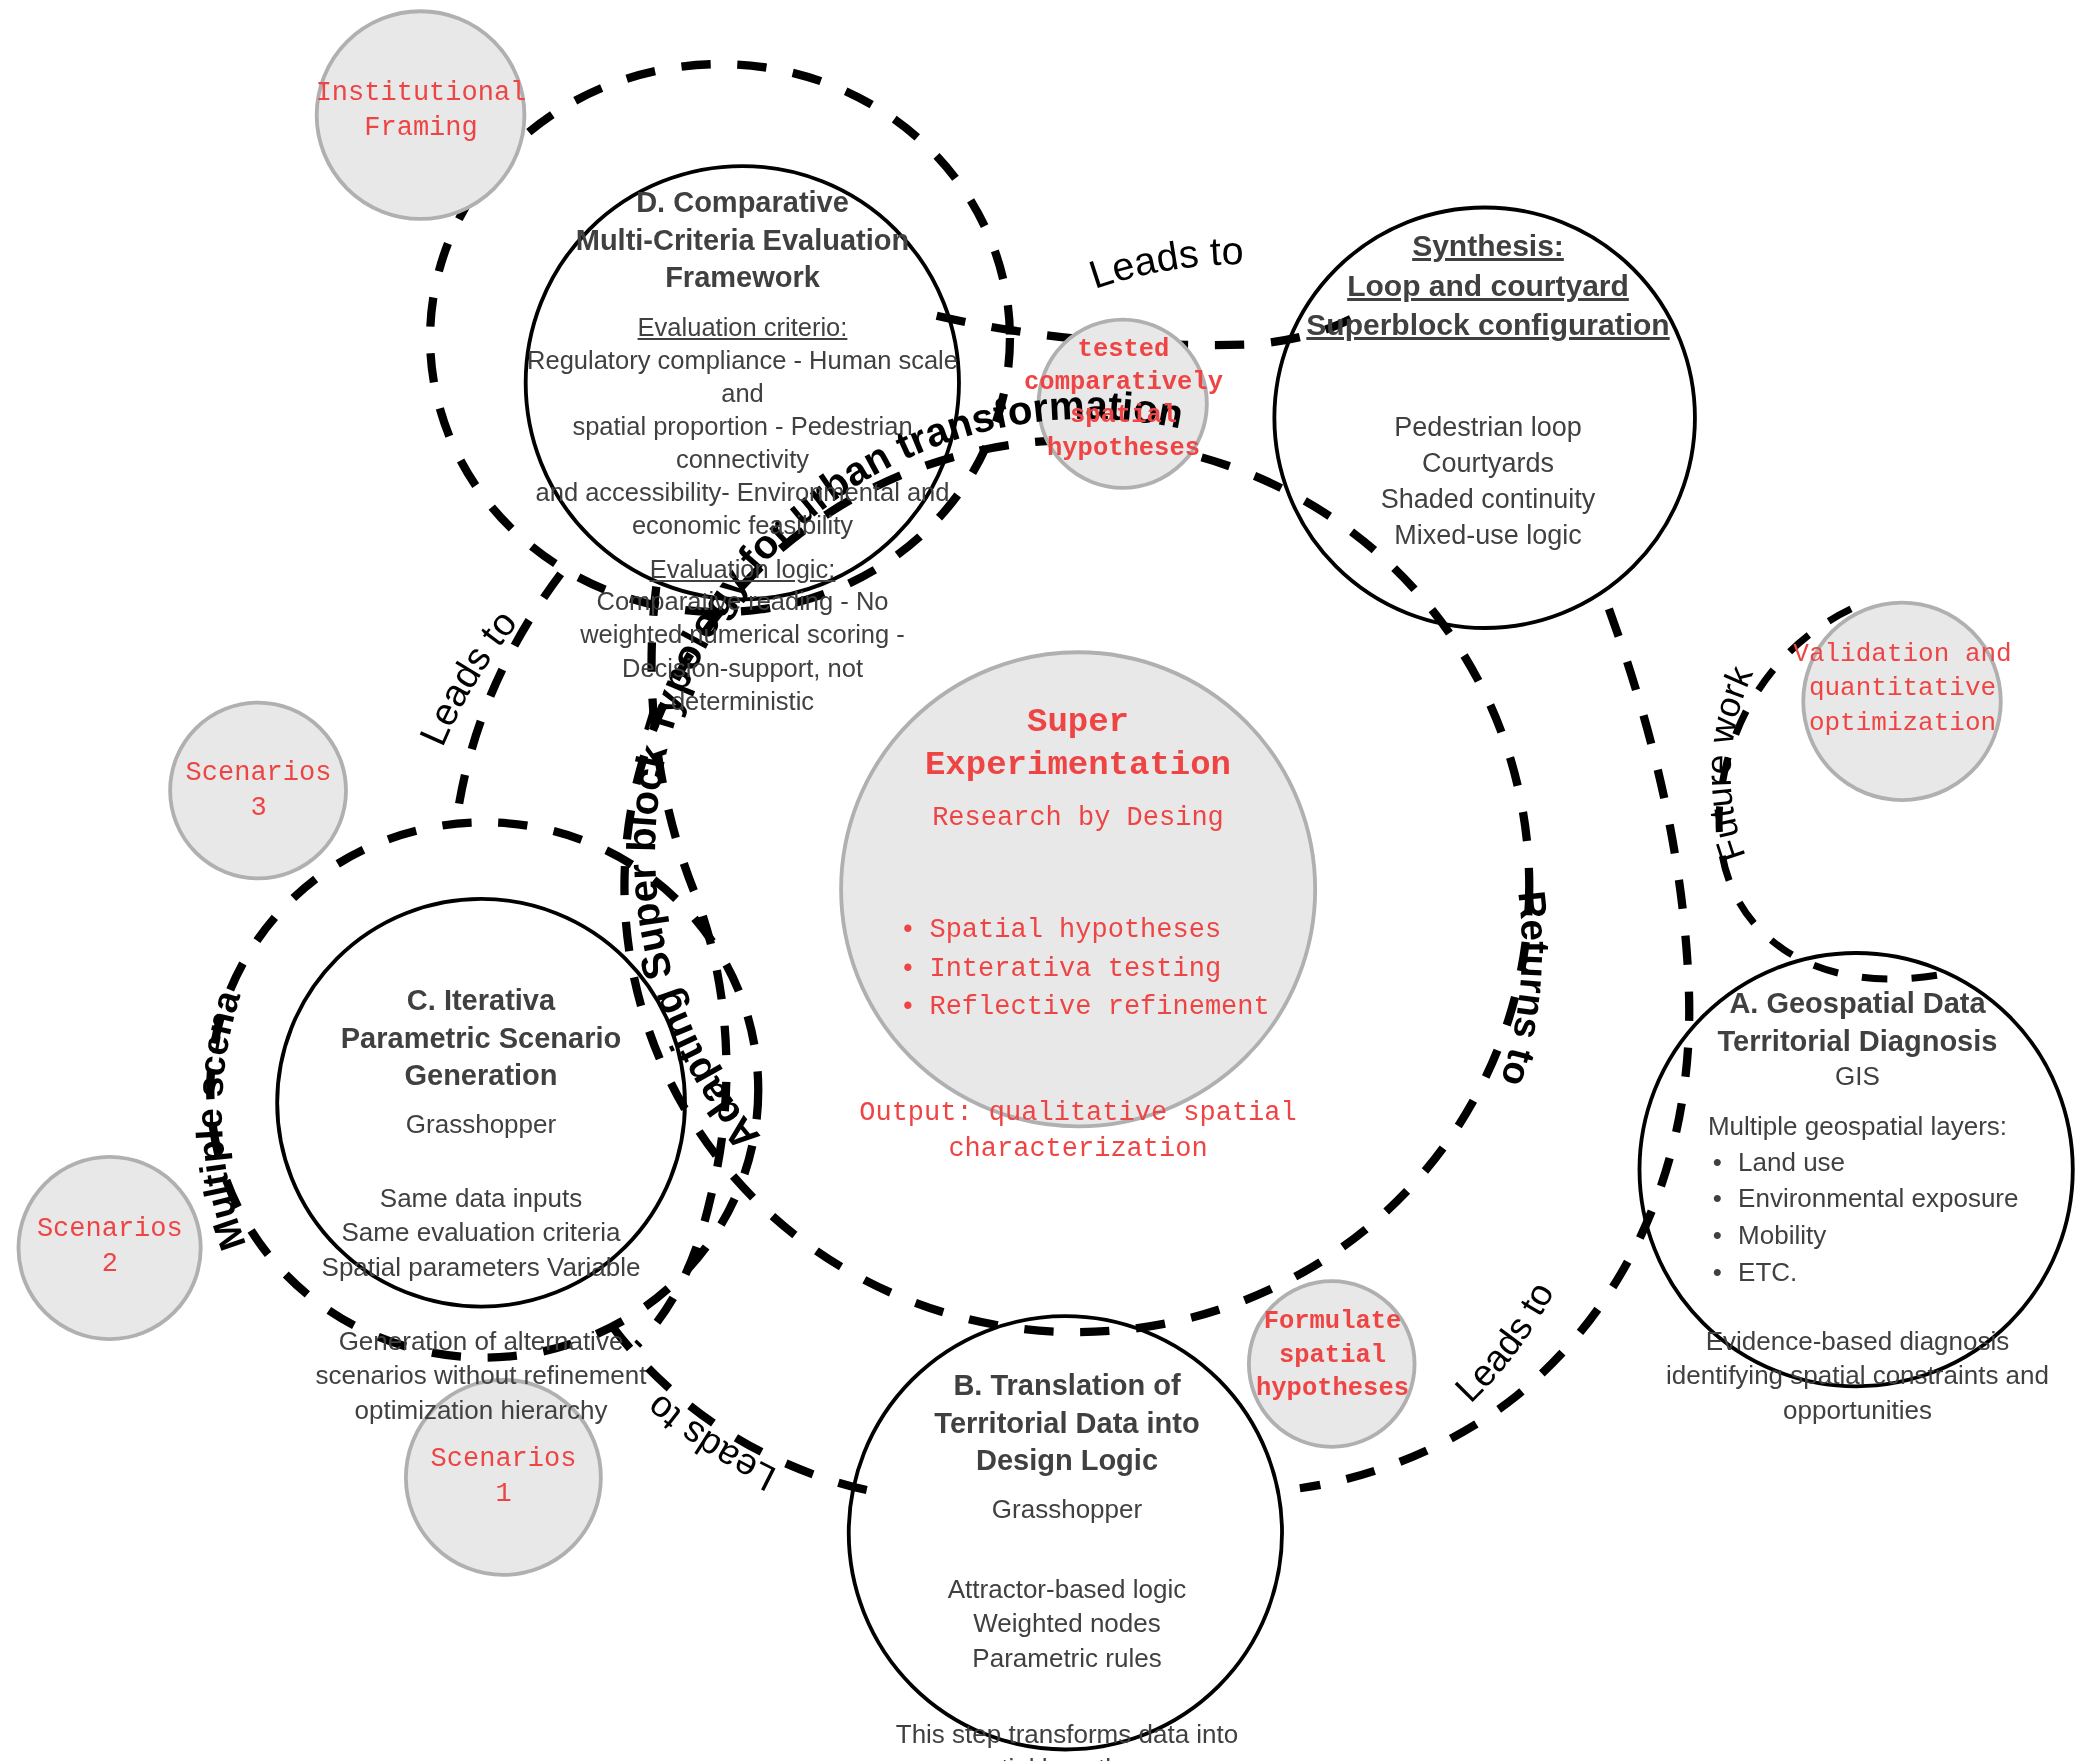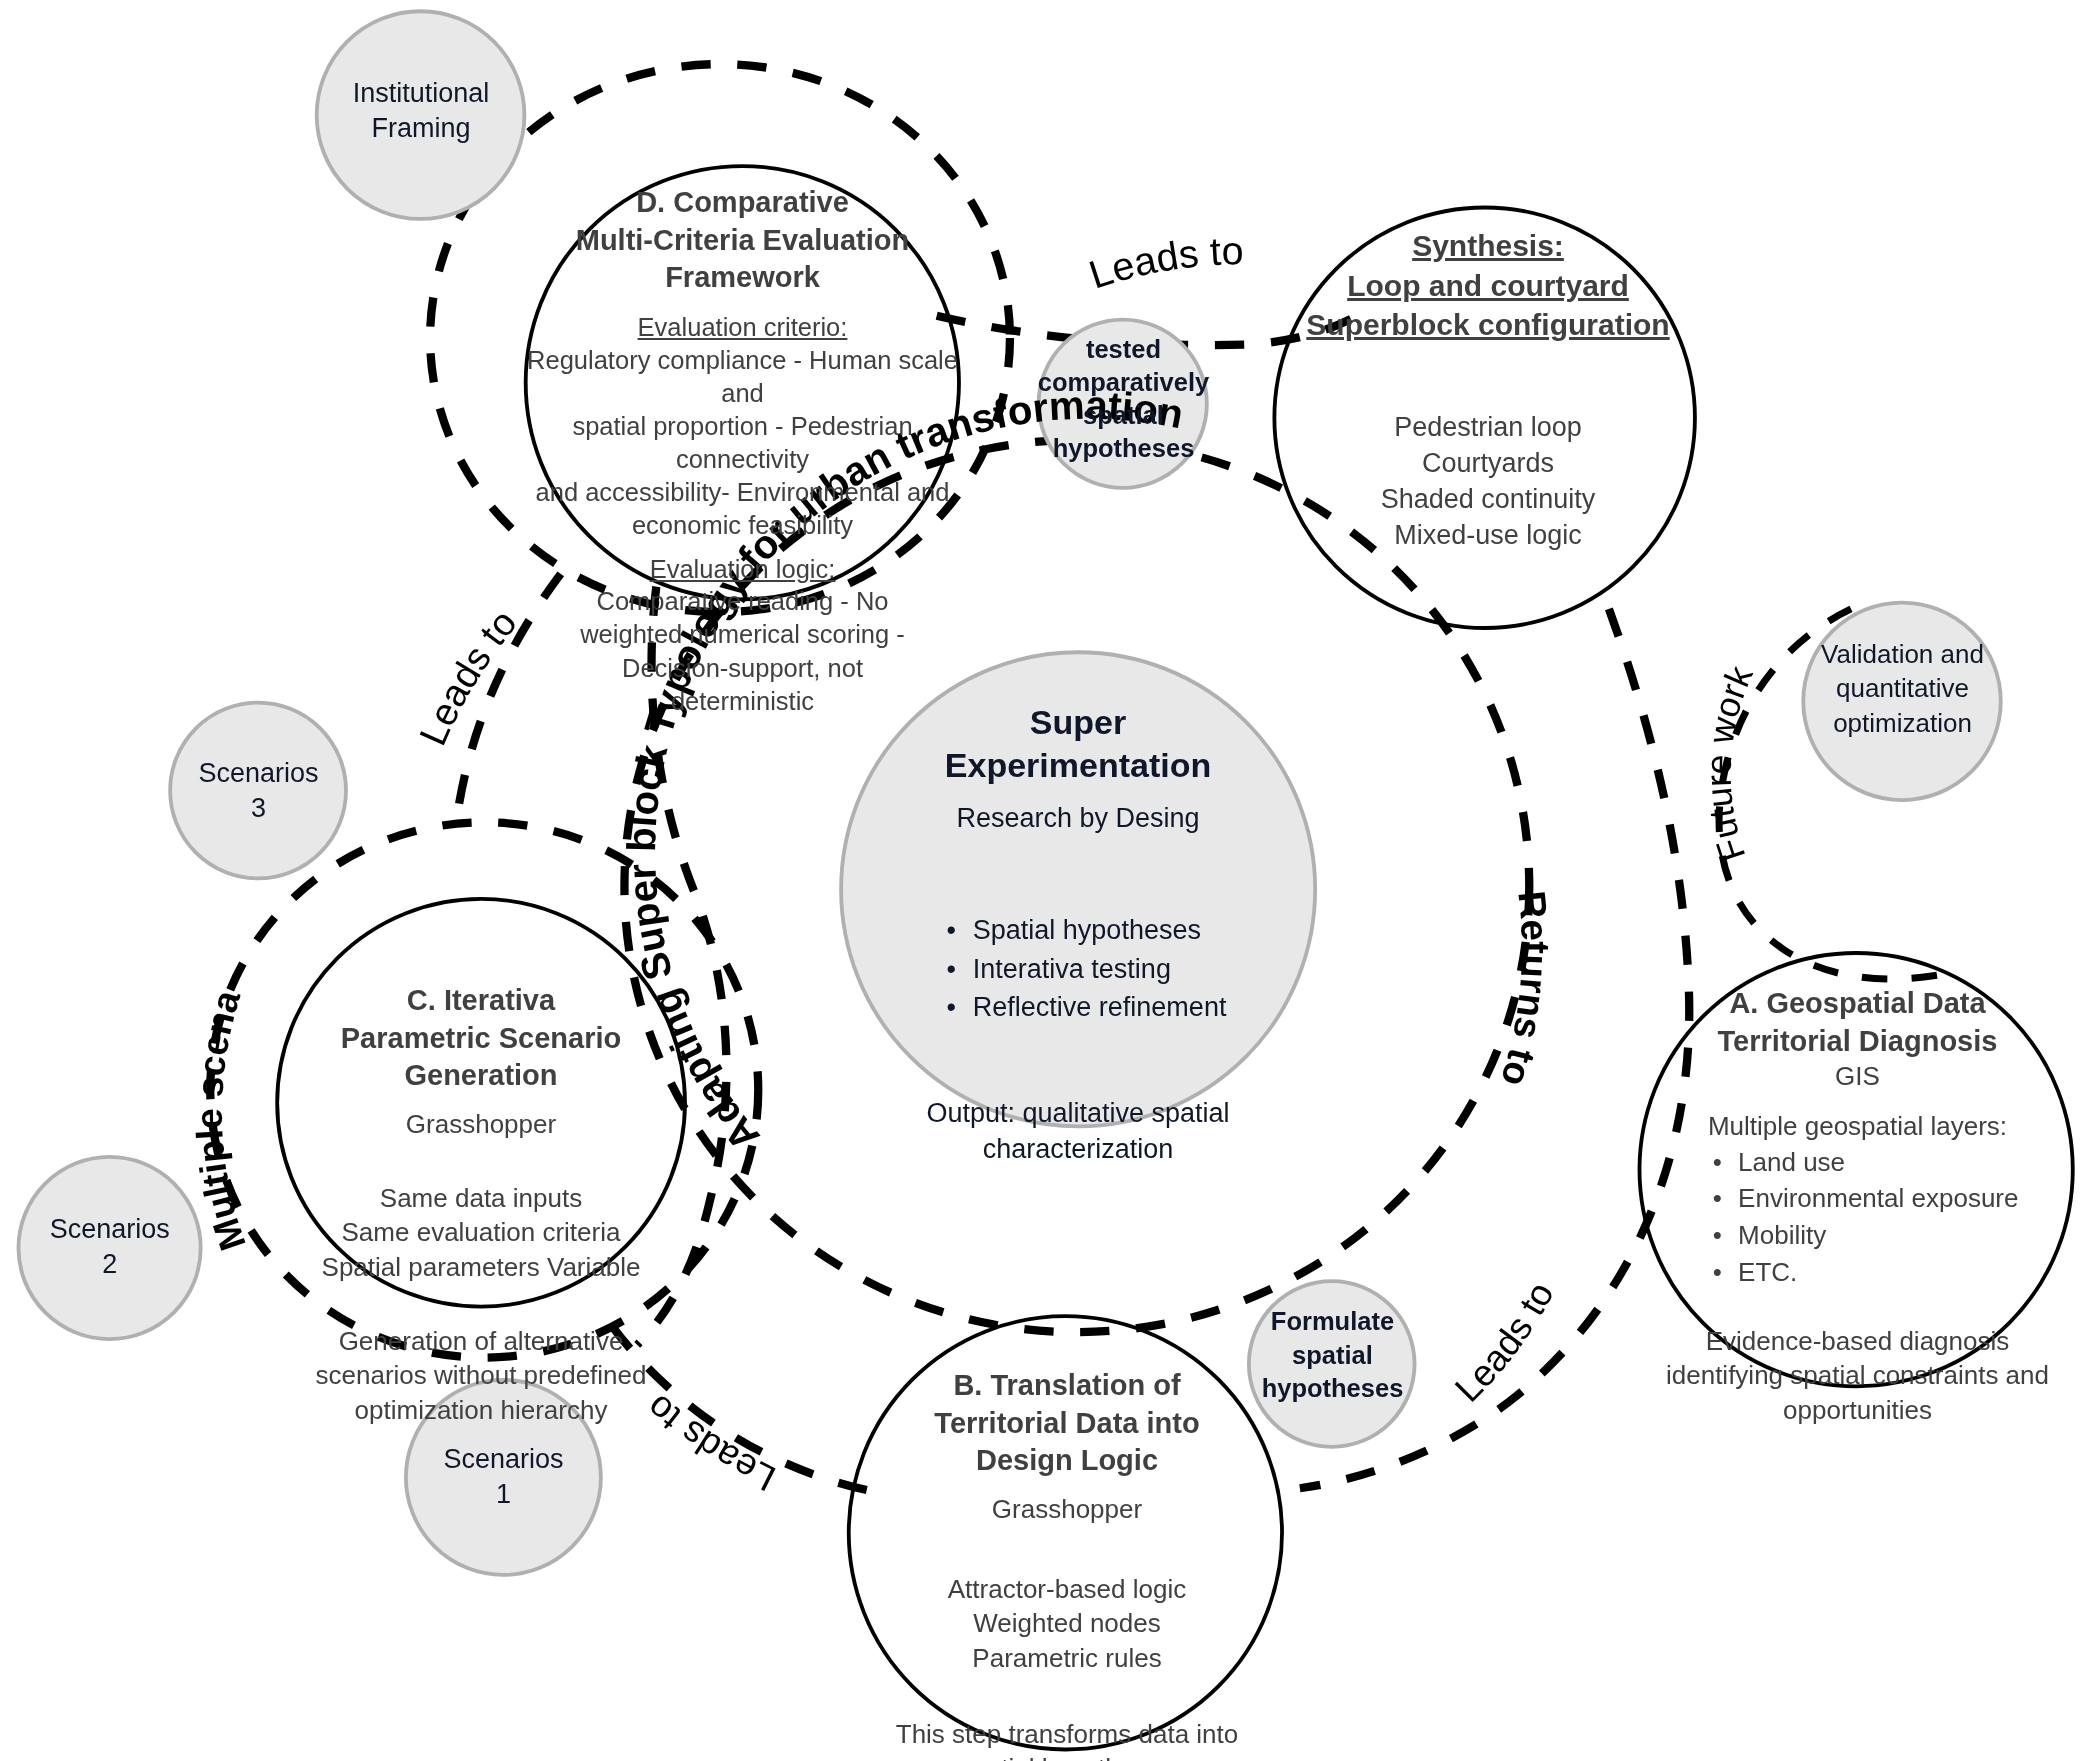--- a/index.html
+++ b/index.html
@@ -52,21 +52,22 @@
   }
   
   .txt {
     position: absolute;
     text-align: center;
     color: #404040;
     line-height: 1.28;
     box-sizing: border-box;
   }
   .txt.gray {
-    color: #0f172a;
+    color: #ef4444;
+    font-family: Liberation Mono, monospace;
   }
   .title-bold {
     font-weight: bold;
   }
   .underline {
     text-decoration: underline;
     margin-top: 22px;
   }
   .sec-head {
     text-decoration: underline;
@@ -264,21 +265,21 @@
     <div>Grasshopper</div>
     <div style="height:40px;"></div>
     <div style="line-height:1.32;">
       <span>Same data inputs</span><br>
       <span>Same evaluation criteria</span><br>
       <span>Spatial parameters Variable</span>
     </div>
     <div style="height:40px;"></div>
     <div style="line-height:1.32;">
       <span>Generation of alternative</span><br>
-      <span>scenarios without predefined</span><br>
+      <span>scenarios without refinement</span><br>
       <span>optimization hierarchy</span>
     </div>
   </div>
 
   <div class="txt" style="left:860px; top:1367px; width:414px; font-size:26px;">
     <div class="title-bold" style="font-size:29px; line-height:1.30;">
       <span>B. Translation of</span><br>
       <span>Territorial Data into</span><br>
       <span>Design Logic</span>
     </div>

